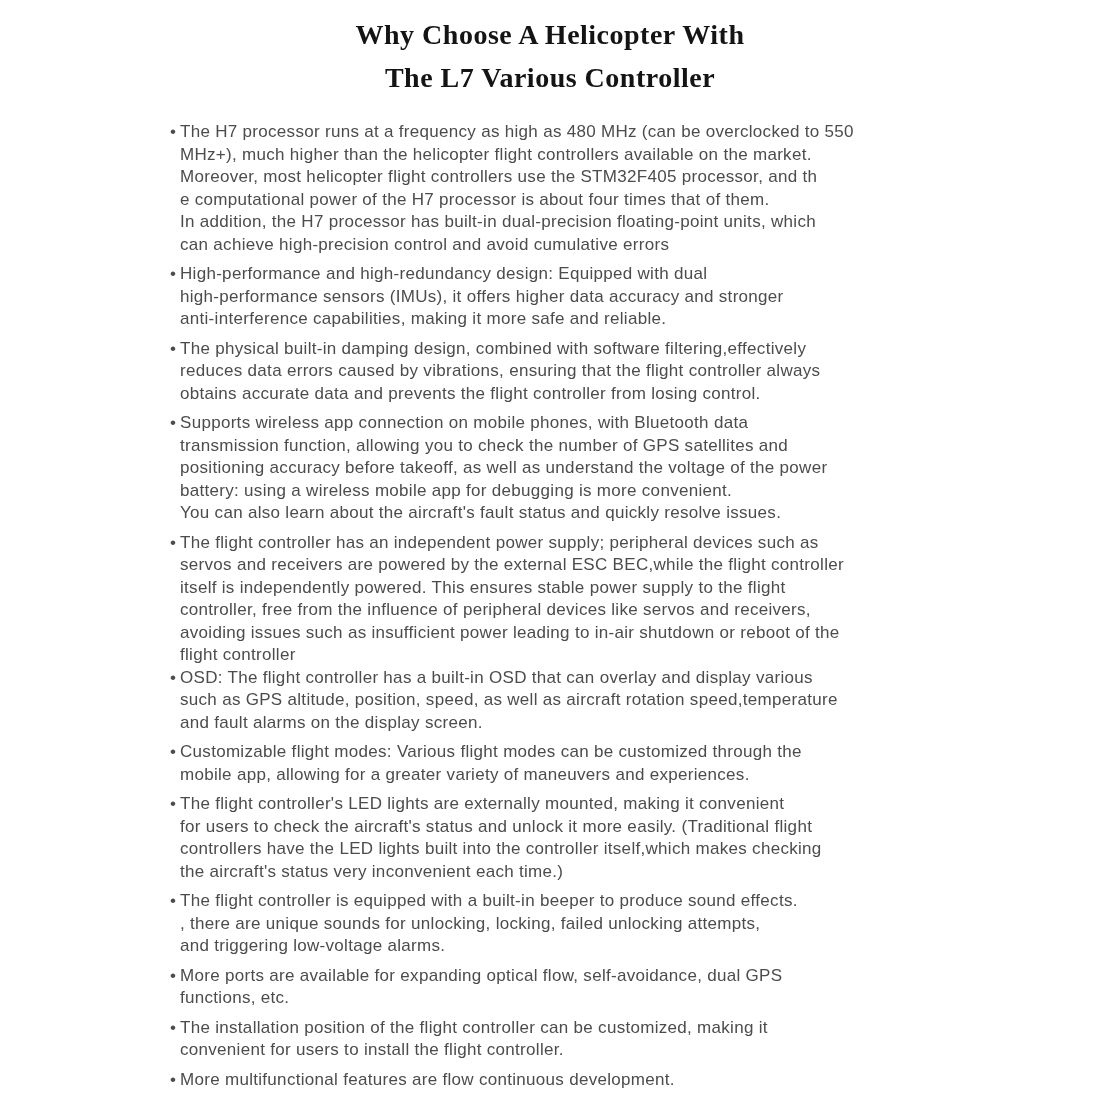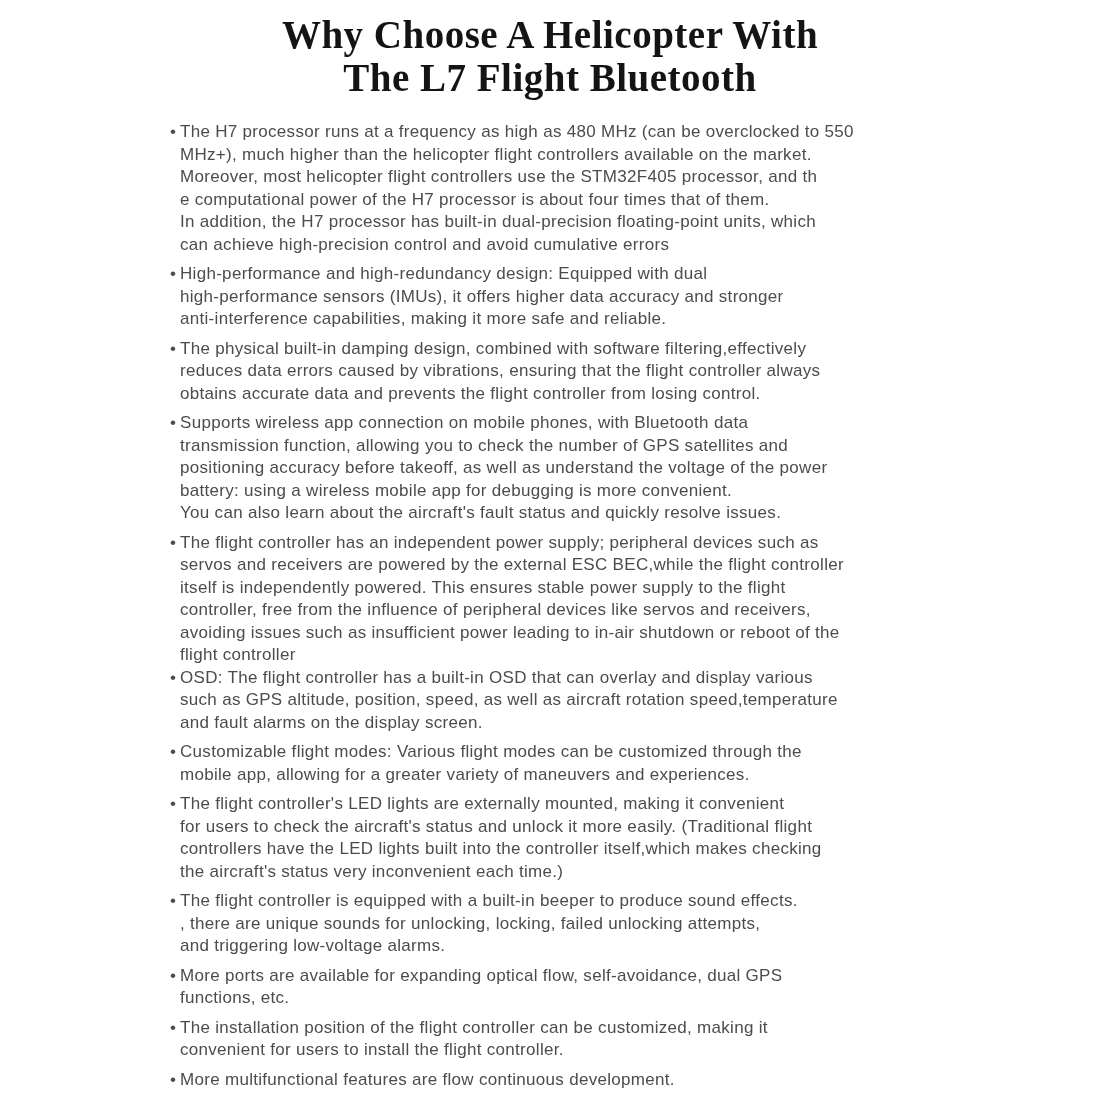--- a/index.html
+++ b/index.html
@@ -15,21 +15,21 @@
   }
   .page {
     width: 1100px;
     height: 1100px;
     background: #ffffff;
     box-sizing: border-box;
   }
   .title {
     font-family: "Liberation Serif", serif;
     font-weight: bold;
-    font-size: 39px;
+    font-size: 28px;
     line-height: 43px;
     letter-spacing: 0.5px;
     color: #141414;
     text-align: center;
     margin: 0;
     padding-top: 13px;
   }
   .title .title-line {
     display: block;
   }
@@ -58,21 +58,21 @@
     white-space: pre-line;
   }
 </style>
 </head>
 <body>
 
 <div class="page">
 
   <h1 class="title">
     <span class="title-line">Why Choose A Helicopter With</span>
-    <span class="title-line">The L7 Flight Bluetooth</span>
+    <span class="title-line">The L7 Various Controller</span>
   </h1>
 
   <div class="content">
 
     <div class="bullet">
       <span class="marker">•</span>
       <span class="text">The H7 processor runs at a frequency as high as 480 MHz (can be overclocked to 550
 MHz+), much higher than the helicopter flight controllers available on the market.
 Moreover, most helicopter flight controllers use the STM32F405 processor, and th
 e computational power of the H7 processor is about four times that of them.

